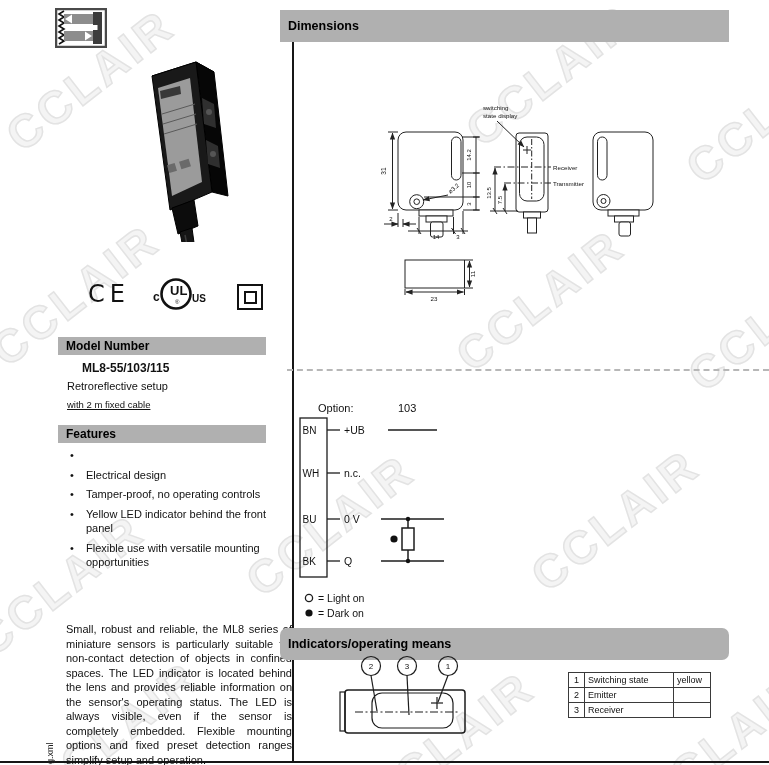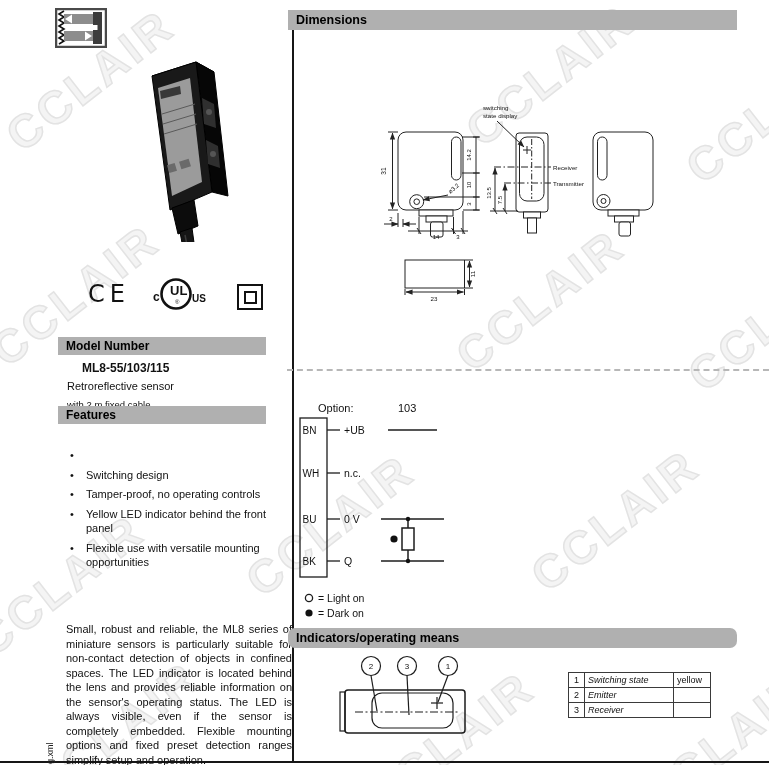--- a/index.html
+++ b/index.html
@@ -15,39 +15,39 @@
     transform:translate(-50%,-50%) rotate(-38deg);white-space:nowrap;z-index:0;
     pointer-events:none;
   }
   .z{z-index:1;}
   
   .bar{
     background:#b0b0b0;color:#000;font-weight:bold;
     display:flex;align-items:center;padding-left:8px;box-sizing:border-box;
   }
   .bar-left{width:208px;height:18px;font-size:12px;left:58px;}
-  .bar-right{width:449px;height:20px;font-size:12.5px;left:288px;}
+  .bar-right{width:449px;height:32px;font-size:12.5px;left:280px;}
   .modelnum{font-weight:bold;font-size:12px;margin-left:15px;}
   .bodytxt{font-size:11px;}
   .smalltxt{font-size:9.5px;text-decoration:underline;}
   .feat{left:70px;width:222px;}
   .feat-item{display:flex;font-size:11px;line-height:14.5px;margin-bottom:5px;}
   .feat-item .bull{width:16px;flex:none;}
   .para{font-size:11px;line-height:14.5px;text-align:justify;}
   .divline{background:#161616;}
   .dashline{border-top:2px dashed #b7b7b7;height:0;}
   
   .ce{font-family:"DejaVu Sans",sans-serif;font-size:24px;letter-spacing:5px;color:#111;}
   .sq-outer{width:22px;height:22px;border:2px solid #111;display:flex;align-items:center;justify-content:center;}
   .sq-inner{width:9px;height:9px;border:2px solid #111;}
   
   table.ind{border-collapse:collapse;font-size:9px;}
   table.ind td{border:1px solid #3a3a3a;padding:1px 3px;height:12px;vertical-align:middle;}
   td.c-num{width:9px;text-align:center;}
-  td.c-lab{width:82px;font-style:italic;}
+  td.c-lab{width:82px;}
   td.c-val{width:30px;}
   
   .sidetext{
     font-size:9px;color:#222;transform:rotate(-90deg);transform-origin:left top;white-space:nowrap;
   }
   svg text{font-family:"Liberation Sans","DejaVu Sans",sans-serif;fill:#111;}
 </style>
 </head>
 <body>
 
@@ -110,33 +110,33 @@
     <text x="46" y="28" font-size="10" font-weight="bold">US</text>
   </svg>
   <div class="abs z sq-outer" style="left:237px;top:284px;">
       <div class="sq-inner"></div>
     </div>
 
   <div class="abs z bar bar-left" style="top:337px;">
     <span>Model Number</span>
   </div>
   <div class="abs z modelnum" style="left:67px;top:361px;">ML8-55/103/115</div>
-  <div class="abs z bodytxt" style="left:67px;top:380px;">Retroreflective sensor</div>
+  <div class="abs z bodytxt" style="left:67px;top:380px;">Retroreflective setup</div>
   <div class="abs z smalltxt" style="left:67px;top:399px;">with 2 m fixed cable</div>
 
-  <div class="abs z bar bar-left" style="top:406px;">
+  <div class="abs z bar bar-left" style="top:425px;">
     <span>Features</span>
   </div>
   <div class="abs z feat" style="top:448px;">
     <div class="feat-item">
         <span class="bull">•</span>
       </div>
     <div class="feat-item">
         <span class="bull">•</span>
-        <span>Switching design</span>
+        <span>Electrical design</span>
       </div>
     <div class="feat-item">
         <span class="bull">•</span>
         <span>Tamper-proof, no operating controls</span>
       </div>
     <div class="feat-item">
         <span class="bull">•</span>
         <span>Yellow LED indicator behind the front panel</span>
       </div>
     <div class="feat-item">

